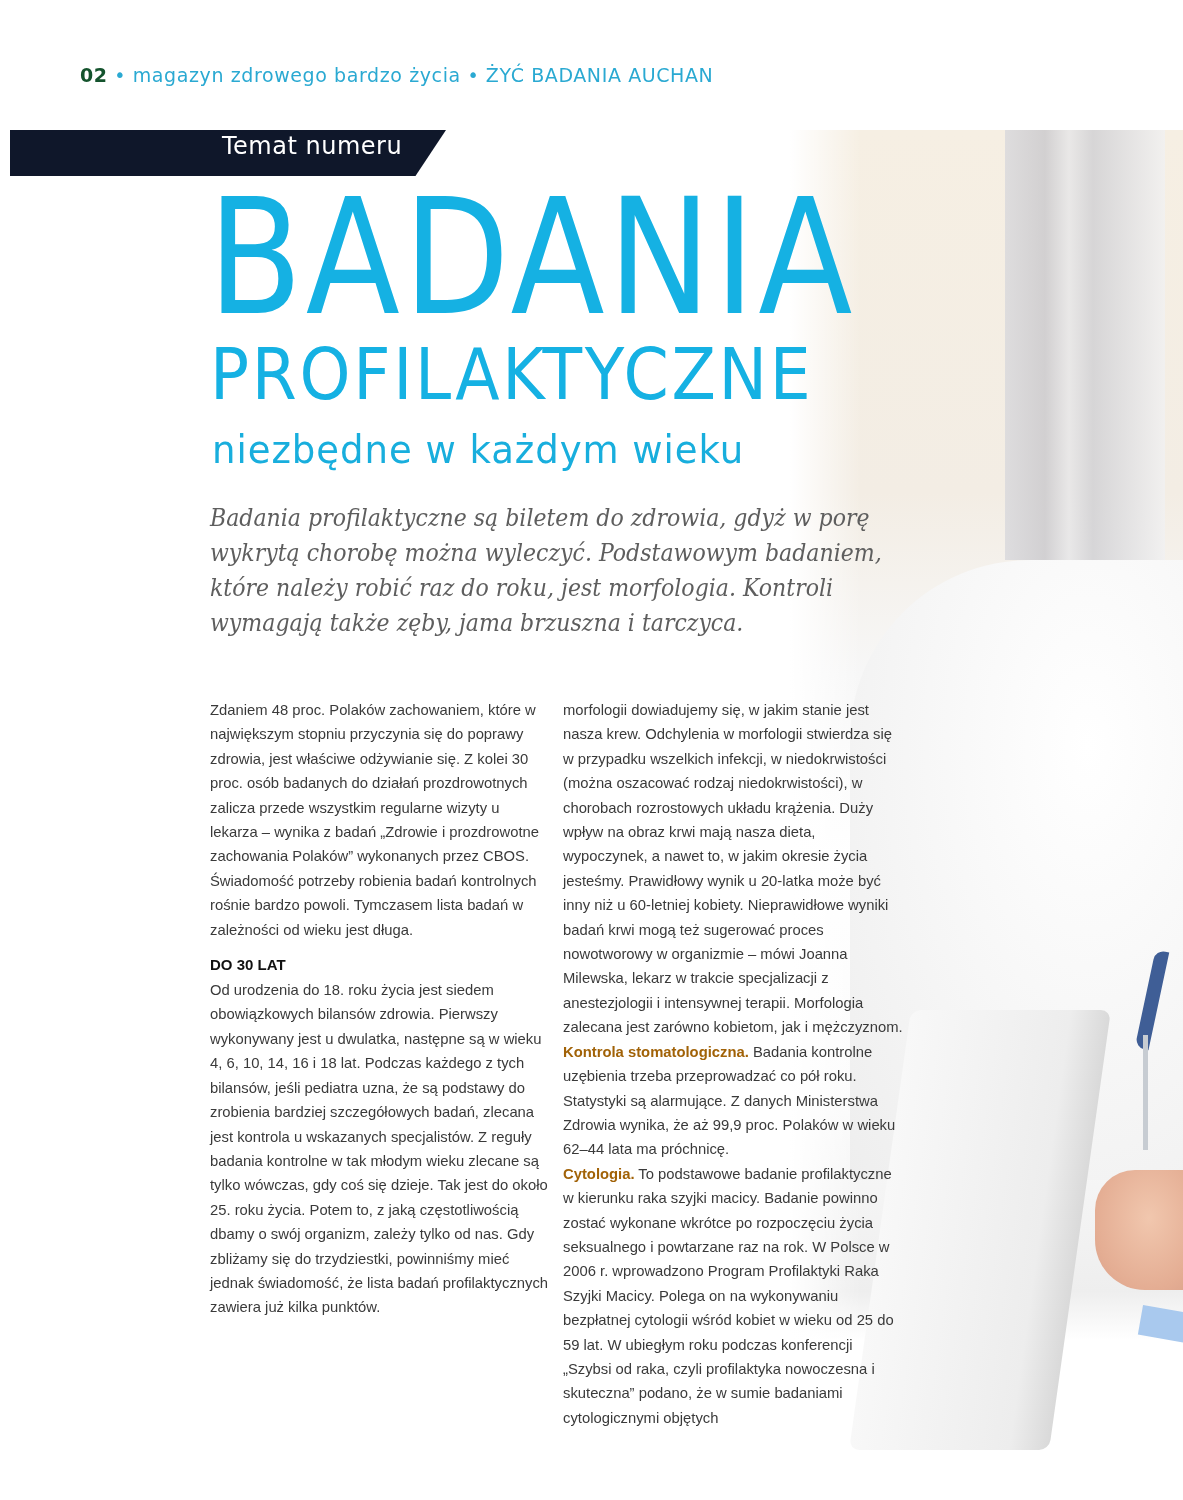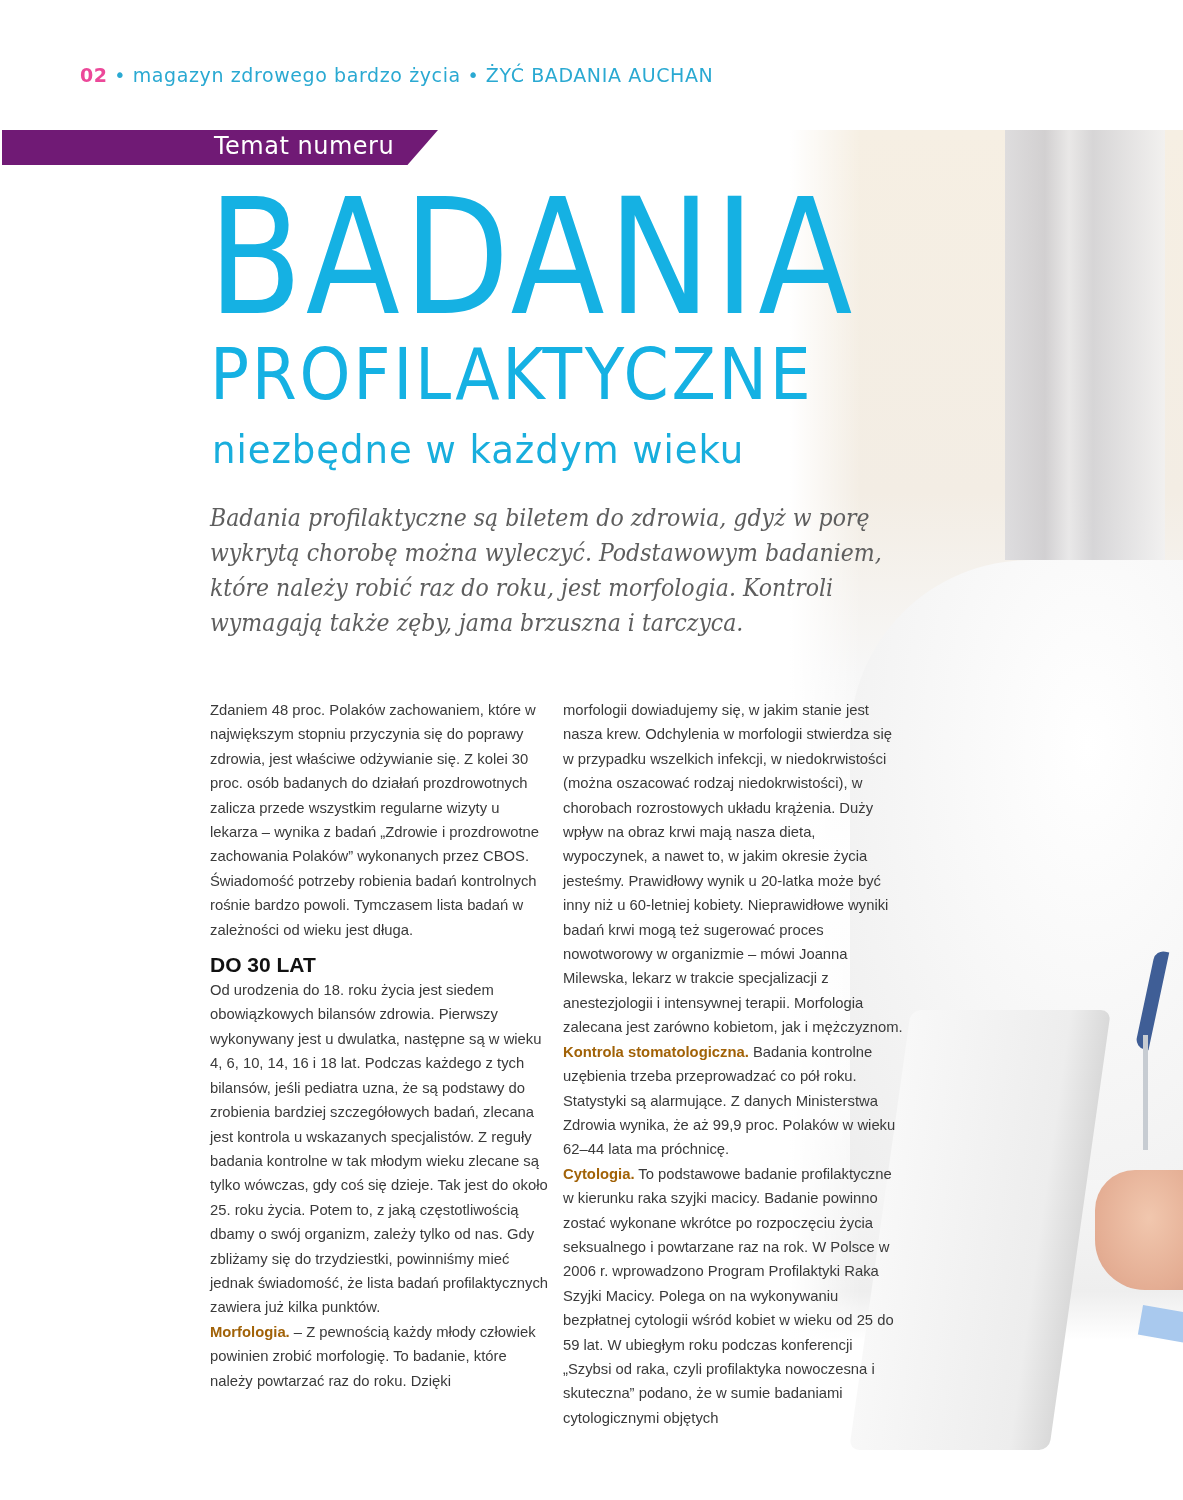--- a/index.html
+++ b/index.html
@@ -46,25 +46,25 @@
   }
   .photo .paper {
     position: absolute; left: 350px; top: 1180px; width: 60px; height: 30px;
     background: #a9c9ee; transform: rotate(10deg);
   }
 
   .header-line {
     position: absolute; left: 80px; top: 64px;
     font-size: 19px; letter-spacing: 0.6px; color: #2aa9d2;
   }
-  .header-line .num { font-weight: bold; color: #ec4899; }
+  .header-line .num { font-weight: bold; color: #14532d; }
 
   .tag-bar {
-    position: absolute; left: 2px; top: 130px; width: 436px; height: 35px;
-    background: #701a75;
+    position: absolute; left: 10px; top: 130px; width: 436px; height: 46px;
+    background: #0f172a;
     clip-path: polygon(0 0, 100% 0, 93% 100%, 0 100%);
   }
   .tag-bar span {
     position: absolute; left: 212px; top: 2px;
     font-size: 24px; color: #ffffff; letter-spacing: 0.5px;
   }
 
   .title-1 {
     position: absolute; left: 208px; top: 178px;
     font-family: "DejaVu Sans", sans-serif;
@@ -92,21 +92,21 @@
   .col {
     position: absolute; top: 654px; width: 340px;
     font-family: "Liberation Sans", sans-serif;
     font-size: 14.8px; line-height: 24.4px; color: #3a3a3a; margin-top: 44px;
   }
   .col.left { left: 210px; }
   .col.right { left: 563px; }
   .col p { margin: 0; }
   .col b { color: #a16207; }
   .col h3 {
-    margin: 10px 0 0 0; font-size: 21px; line-height: 26px; color: #111; font-weight: bold;
+    margin: 10px 0 0 0; font-size: 15px; line-height: 26px; color: #111; font-weight: bold;
   }
 </style>
 </head>
 <body>
 
 <div class="photo">
   <div class="window"></div>
   <div class="coat"></div>
   <div class="stetho"></div>
   <div class="stetho2"></div>
@@ -130,20 +130,19 @@
 <div class="title-1">BADANIA</div>
 <div class="title-2">PROFILAKTYCZNE</div>
 <div class="title-3">niezbędne w każdym wieku</div>
 
 <div class="lead">Badania profilaktyczne są biletem do zdrowia, gdyż w porę wykrytą chorobę można wyleczyć. Podstawowym badaniem, które należy robić raz do roku, jest morfologia. Kontroli wymagają także zęby, jama brzuszna i tarczyca.</div>
 
 <div class="col left">
   <p>Zdaniem 48 proc. Polaków zachowaniem, które w największym stopniu przyczynia się do poprawy zdrowia, jest właściwe odżywianie się. Z kolei 30 proc. osób badanych do działań prozdrowotnych zalicza przede wszystkim regularne wizyty u lekarza – wynika z badań „Zdrowie i prozdrowotne zachowania Polaków” wykonanych przez CBOS. Świadomość potrzeby robienia badań kontrolnych rośnie bardzo powoli. Tymczasem lista badań w zależności od wieku jest długa.</p>
   <h3>DO 30 LAT</h3>
   <p>Od urodzenia do 18. roku życia jest siedem obowiązkowych bilansów zdrowia. Pierwszy wykonywany jest u dwulatka, następne są w wieku 4, 6, 10, 14, 16 i 18 lat. Podczas każdego z tych bilansów, jeśli pediatra uzna, że są podstawy do zrobienia bardziej szczegółowych badań, zlecana jest kontrola u wskazanych specjalistów. Z reguły badania kontrolne w tak młodym wieku zlecane są tylko wówczas, gdy coś się dzieje. Tak jest do około 25. roku życia. Potem to, z jaką częstotliwością dbamy o swój organizm, zależy tylko od nas. Gdy zbliżamy się do trzydziestki, powinniśmy mieć jednak świadomość, że lista badań profilaktycznych zawiera już kilka punktów.</p>
-  <p><b>Morfologia.</b><span> – Z pewnością każdy młody człowiek powinien zrobić morfologię. To badanie, które należy powtarzać raz do roku. Dzięki</span></p>
 </div>
 
 <div class="col right">
   <p>morfologii dowiadujemy się, w jakim stanie jest nasza krew. Odchylenia w morfologii stwierdza się w przypadku wszelkich infekcji, w niedokrwistości (można oszacować rodzaj niedokrwistości), w chorobach rozrostowych układu krążenia. Duży wpływ na obraz krwi mają nasza dieta, wypoczynek, a nawet to, w jakim okresie życia jesteśmy. Prawidłowy wynik u 20-latka może być inny niż u 60-letniej kobiety. Nieprawidłowe wyniki badań krwi mogą też sugerować proces nowotworowy w organizmie – mówi Joanna Milewska, lekarz w trakcie specjalizacji z anestezjologii i intensywnej terapii. Morfologia zalecana jest zarówno kobietom, jak i mężczyznom.</p>
   <p><b>Kontrola stomatologiczna.</b><span> Badania kontrolne uzębienia trzeba przeprowadzać co pół roku. Statystyki są alarmujące. Z danych Ministerstwa Zdrowia wynika, że aż 99,9 proc. Polaków w wieku 62–44 lata ma próchnicę.</span></p>
   <p><b>Cytologia.</b><span> To podstawowe badanie profilaktyczne w kierunku raka szyjki macicy. Badanie powinno zostać wykonane wkrótce po rozpoczęciu życia seksualnego i powtarzane raz na rok. W Polsce w 2006 r. wprowadzono Program Profilaktyki Raka Szyjki Macicy. Polega on na wykonywaniu bezpłatnej cytologii wśród kobiet w wieku od 25 do 59 lat. W ubiegłym roku podczas konferencji „Szybsi od raka, czyli profilaktyka nowoczesna i skuteczna” podano, że w sumie badaniami cytologicznymi objętych</span></p>
 </div>
 
 </body></html>

